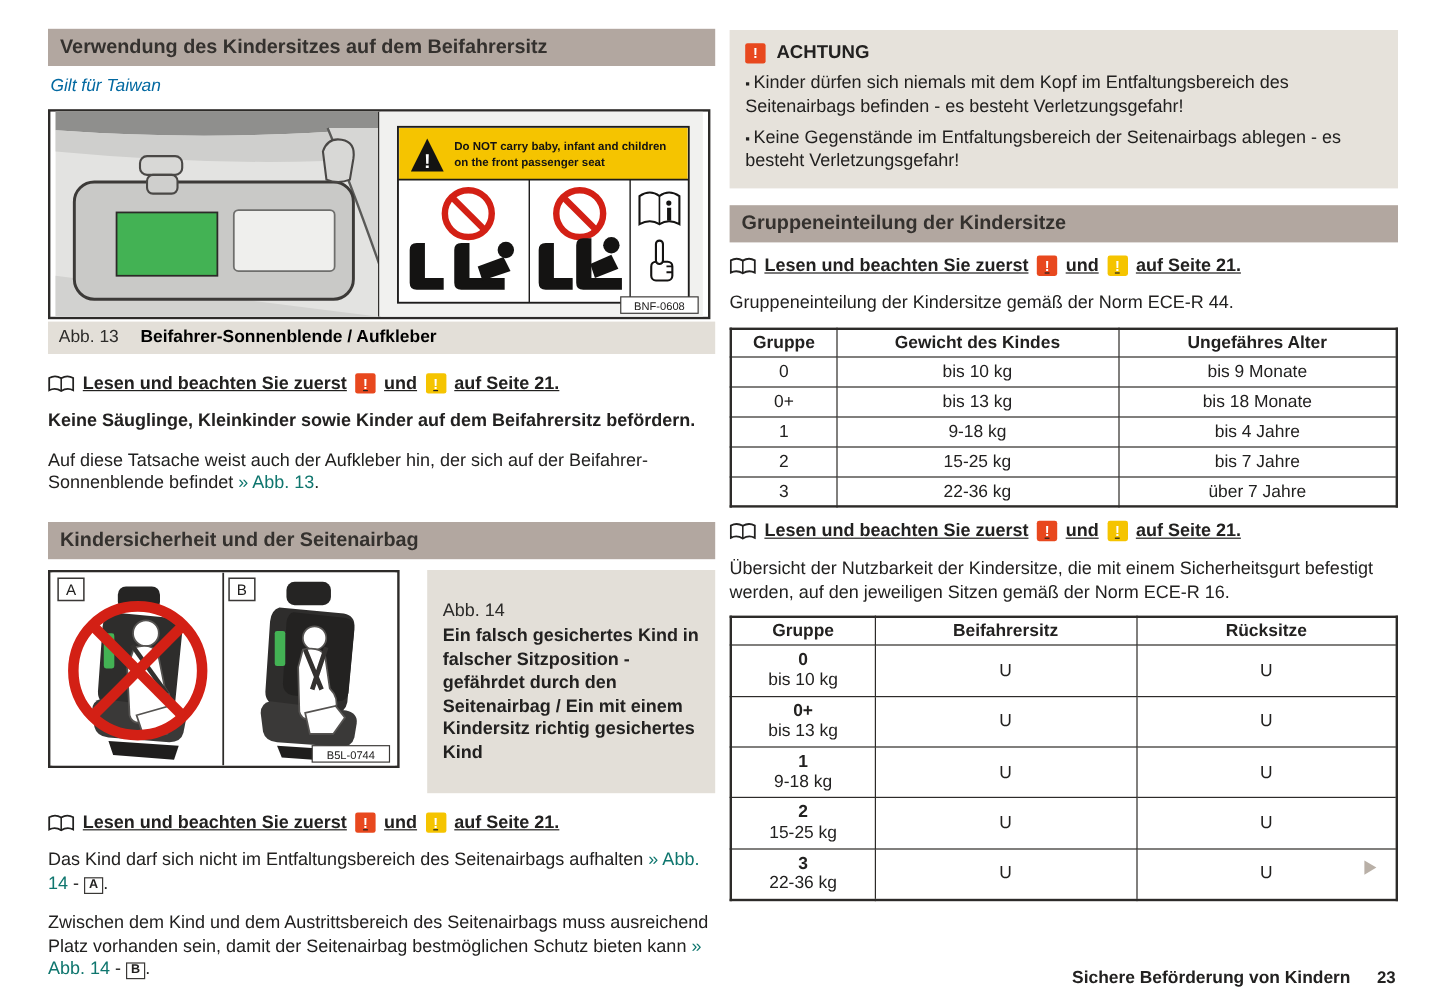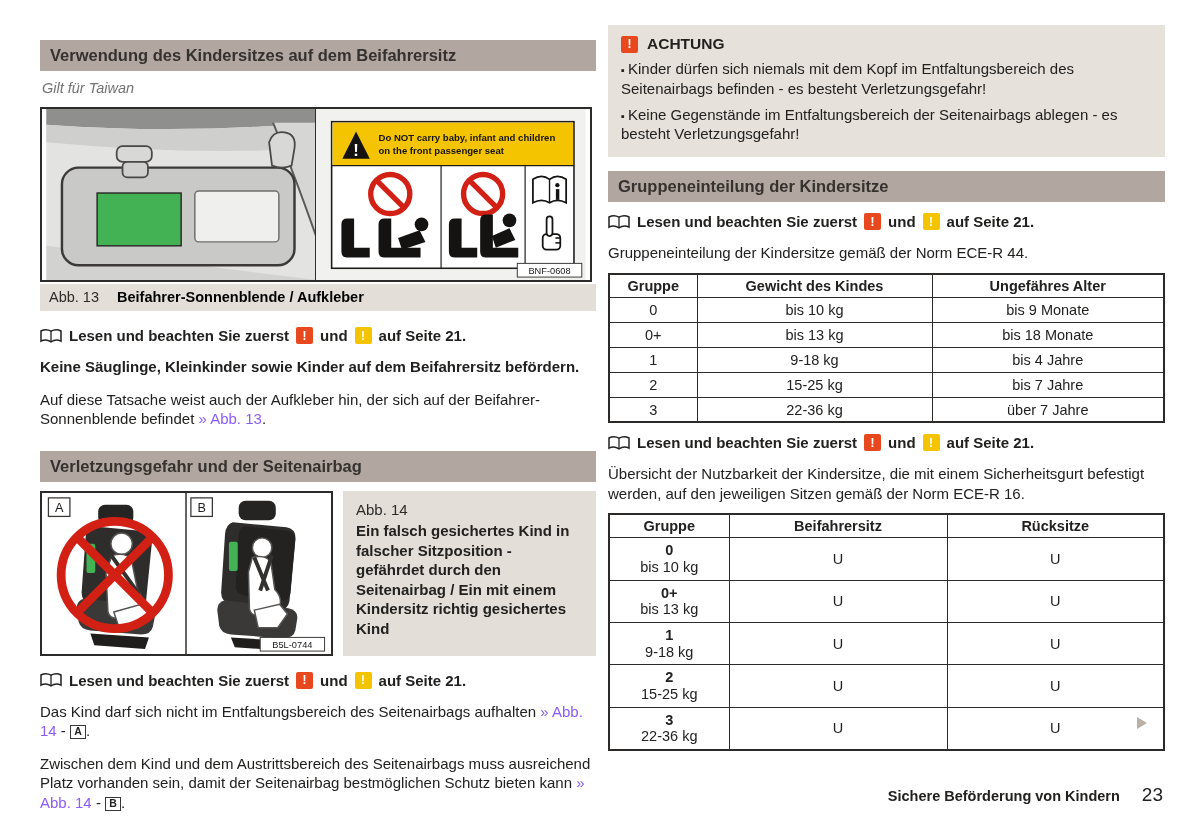--- a/index.html
+++ b/index.html
@@ -6,63 +6,63 @@
   html,body { background:#ffffff; }
   body {
     width:1191px; height:840px;
     font-family:"Liberation Sans", sans-serif;
     color:#222120;
     position:relative;
     overflow:hidden;
   }
   .page { position:relative; width:1191px; height:840px; background:#fff; }
 
-  .col-left  { position:absolute; left:40px;  top:40px; width:556px; }
+  .col-left  { position:absolute; left:40px;  top:24px; width:556px; }
   .col-right { position:absolute; left:608px; top:25px; width:557px; }
 
   .sec-hdr {
     background:#b2a7a0; color:#34312e;
     font-weight:bold; font-size:16.5px; line-height:1.22;
     padding:5px 10px 6px 10px;
   }
-  .italic-note { font-style:italic; font-size:14.5px; color:#737373; margin:9px 0 11px 2px; }
+  .italic-note { font-style:italic; font-size:14.5px; color:#0369a1; margin:9px 0 11px 2px; }
 
   .figure { border:2px solid #2d2b29; display:block; }
   .fig-cap {
     background:#e3dfd8; margin-top:2px;
     padding:5px 9px 6px 9px; font-size:14.5px;
     display:flex; gap:18px; align-items:flex-end;
   }
   .cap-lbl { color:#2c2b29; white-space:nowrap; }
   .cap-txt { font-weight:bold; color:#000000; }
 
-  .read-note { display:flex; align-items:center; gap:7px; font-weight:bold; font-size:15px; margin-top:16px; color:#222120; }
+  .read-note { display:flex; align-items:center; gap:7px; font-weight:bold; font-size:15px; margin-top:16px; color:#222120;text-decoration:underline; }
   .read-note .bk { flex:0 0 auto; display:inline-flex; }
   .excl {
     width:17px; height:17px; border-radius:2px; flex:0 0 auto;
     color:#fff; font-weight:bold; font-size:12px; line-height:1;
     display:inline-flex; align-items:center; justify-content:center;
   }
   .excl.red { background:#e8481e; }
   .excl.yel { background:#f5c400; }
 
   p.body-par { font-size:15px; line-height:1.3; margin-top:13px; color:#222120; }
   p.body-par.bold { font-weight:bold; }
-  .green { color:#8b5cf6; cursor:pointer; text-decoration:none; }
+  .green { color:#0f766e; cursor:pointer; text-decoration:none; }
   .mark-box {
     display:inline-flex; align-items:center; justify-content:center;
     border:1px solid #3a3836; background:#fff;
     width:16px; height:14px; font-size:10.5px; font-weight:bold;
     vertical-align:1px; color:#222120;
   }
 
   
   .fig14-row { display:flex; margin-top:9px; }
   .fig14-img { flex:0 0 auto; }
-  .fig14-cap { flex:1 1 auto; background:#e3dfd8; margin-left:10px; padding:9px 13px; font-size:15px; line-height:1.3; }
+  .fig14-cap { flex:1 1 auto; background:#e3dfd8; margin-left:23px; padding:24px 13px; font-size:15px; line-height:1.3; }
   .fig14-cap .lbl { display:block; color:#2c2b29; margin-bottom:2px; }
   .fig14-cap .txt { font-weight:bold; color:#222120; }
 
   
   .warn-box { background:#e6e2db; padding:10px 13px 13px 13px; }
   .warn-title-row { display:flex; align-items:center; gap:9px; }
   .warn-title { font-weight:bold; font-size:15.5px; color:#222120; }
   .warn-item { font-size:15px; line-height:1.32; margin-top:6px; color:#222120; }
   .warn-item::before { content:"▪ "; font-size:11px; }
 
@@ -71,25 +71,25 @@
   table { border:2px solid #2d2b29; }
   th, td { border:1px solid #2d2b29; text-align:center; padding:2px 6px; }
   th { font-weight:bold; padding:3px 6px; }
   .t1 td { height:25px; }
   .t2 td { padding:4px 6px; }
   .t2 .grp { display:block; font-weight:bold; line-height:1.15; }
   .t2 .wt  { display:block; font-weight:normal; line-height:1.15; }
   .mt10 { margin-top:10px; } .mt16 { margin-top:16px; } .mt14 { margin-top:14px; }
 
   .footer {
-    position:absolute; right:28px; top:784px;
+    position:absolute; right:28px; top:806px;
     display:flex; align-items:baseline; gap:22px;
   }
   .footer .sec { font-weight:bold; font-size:14.5px; color:#222120; }
-  .footer .pg  { font-weight:normal; font-size:19px; color:#222120; }
+  .footer .pg  { font-weight:bold; font-size:14px; color:#222120; }
 
   .cont-arrow {
     position:absolute; left:1137px; top:717px;
     width:0; height:0;
     border-left:10px solid #b9b0a7;
     border-top:6px solid transparent;
     border-bottom:6px solid transparent;
   }
 </style>
 </head>
@@ -186,21 +186,21 @@
       <span class="excl red">!</span>
       <span>und</span>
       <span class="excl yel">!</span>
       <span>auf Seite 21.</span>
     </div>
 
     <p class="body-par bold">Keine Säuglinge, Kleinkinder sowie Kinder auf dem Beifahrersitz befördern.</p>
 
     <p class="body-par"><span>Auf diese Tatsache weist auch der Aufkleber hin, der sich auf der Beifahrer-Sonnenblende befindet</span> <a class="green">» Abb. 13</a><span>.</span></p>
 
-    <div class="sec-hdr" style="margin-top:22px;">Verletzungsgefahr und der Seitenairbag</div>
+    <div class="sec-hdr" style="margin-top:22px;">Kindersicherheit und der Seitenairbag</div>
 
     <div class="fig14-row">
       <svg class="figure fig14-img" width="293" height="165" viewBox="0 0 293 165">
         <rect x="0" y="0" width="293" height="165" fill="#ffffff"></rect>
 
         <g>
           <rect x="56" y="12" width="36" height="20" rx="7" fill="#252423"></rect>
           <path d="M50 34 q-6 2 -7 12 l-4 56 q0 10 10 12 l44 6 q10 1 12 -9 l6 -60 q1 -10 -9 -12 z" fill="#2e2d2c"></path>
           <path d="M42 108 q-8 2 -8 10 l2 14 q2 8 12 9 l52 4 q10 0 12 -8 l2 -10 q1 -9 -9 -11 z" fill="#3a3938"></path>
           <path d="M48 144 l60 4 -4 12 -52 -4 z" fill="#1f1e1d"></path>

